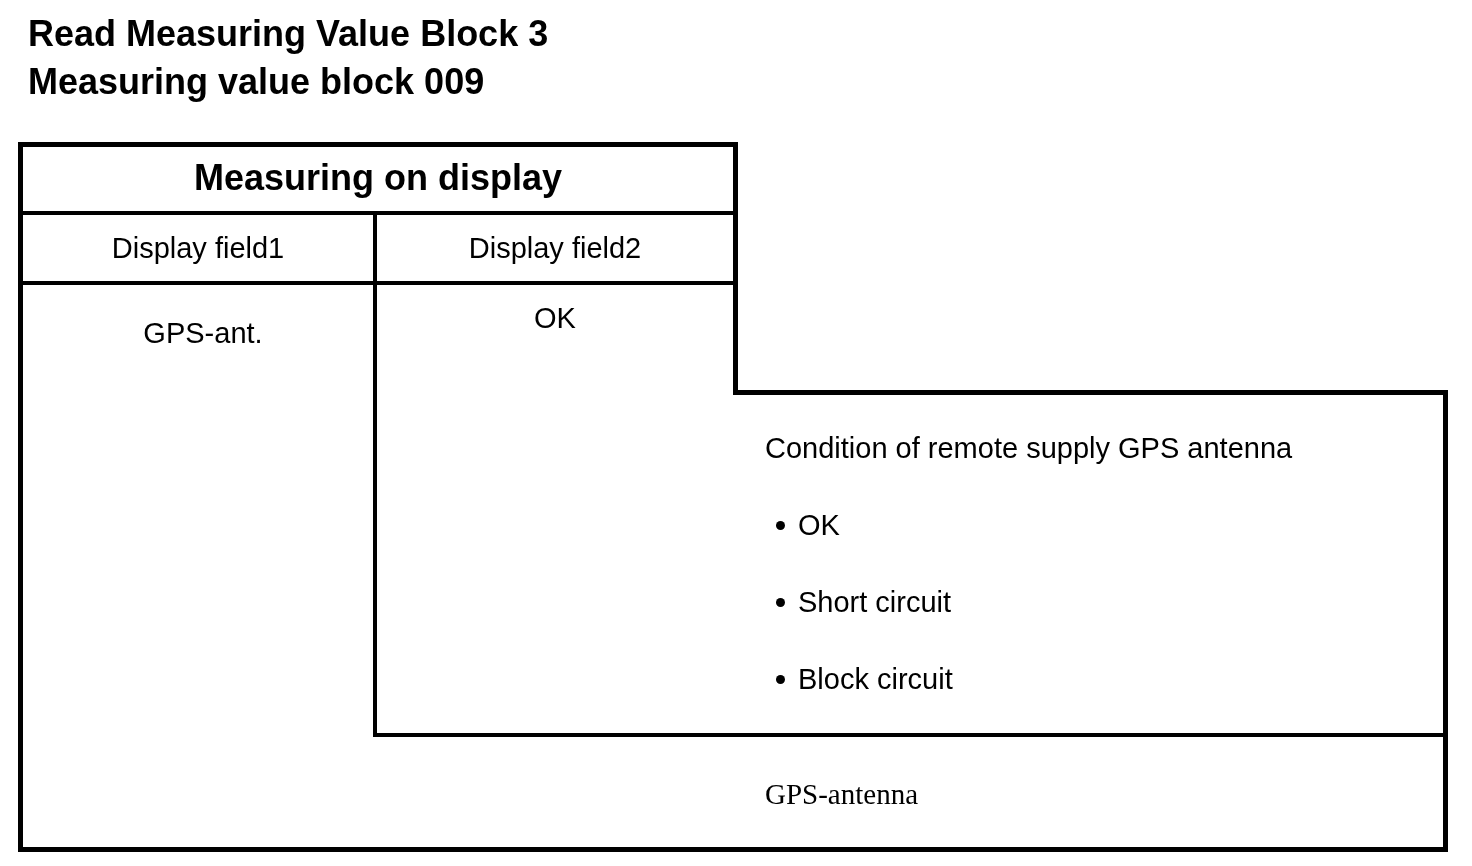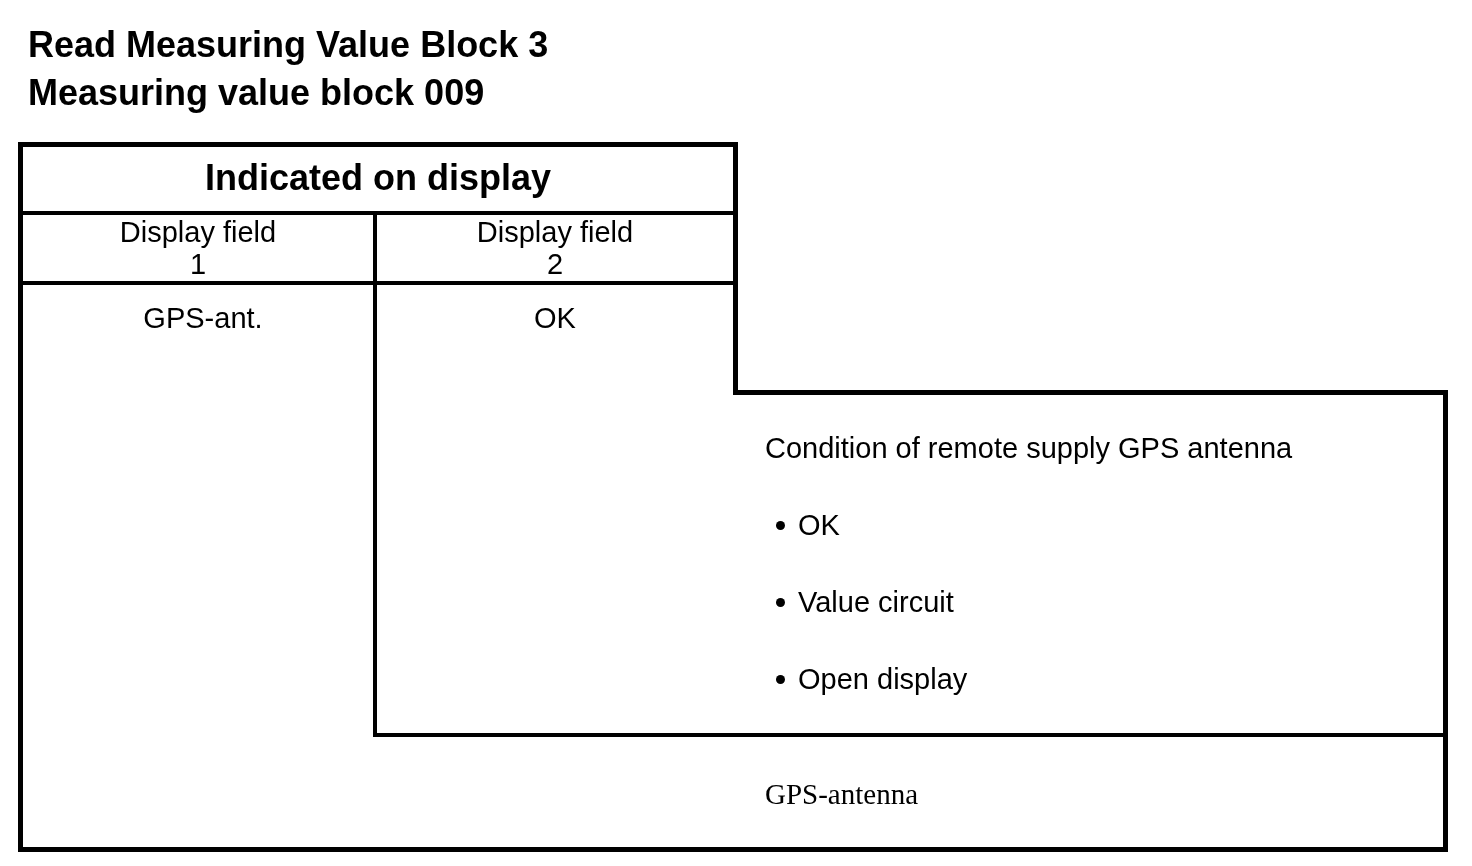--- a/index.html
+++ b/index.html
@@ -21,21 +21,20 @@
     background: #000000;
   }
   .page-titles {
     position: absolute;
     left: 28px;
     top: 10px;
     font-size: 36px;
     font-weight: bold;
     line-height: 48px;
     white-space: nowrap;
-    margin-top: 11px;
   }
   .cell {
     position: absolute;
     display: flex;
     align-items: center;
     justify-content: center;
     text-align: center;
   }
   .table-header-cell {
     left: 23px;
@@ -43,30 +42,30 @@
     width: 710px;
     height: 62px;
     font-size: 36px;
     font-weight: bold;
   }
   .col-label {
     top: 217px;
     height: 62px;
     font-size: 29px;
     line-height: 32px;
-    flex-direction: column;
+    flex-direction: row;
   }
   .col-label-1 { left: 23px;  width: 350px; }
   .col-label-2 { left: 377px; width: 356px; }
   .col-value {
     top: 300px;
     height: 36px;
     font-size: 29px;
   }
-  .col-value-1 { left: 23px;  width: 360px; }
+  .col-value-1 { left: 23px;  width: 360px; margin-top: 15px; }
   .col-value-2 { left: 377px; width: 356px; }
   .note-text {
     position: absolute;
     font-size: 29px;
     line-height: 34px;
     white-space: nowrap;
     text-align: center;
   }
   .note-heading { left: 765px; top: 431px; }
   .note-field1  { left: 765px; top: 777px; font-family: Liberation Serif, serif; }
@@ -105,21 +104,21 @@
   <div class="seg" style="left:18px;   top:142px; width:5px;    height:710px;"></div>
   <div class="seg" style="left:18px;   top:847px; width:1430px; height:5px;"></div>
   <div class="seg" style="left:733px;  top:142px; width:5px;    height:252px;"></div>
   <div class="seg" style="left:733px;  top:390px; width:715px;  height:5px;"></div>
   <div class="seg" style="left:1443px; top:390px; width:5px;    height:462px;"></div>
   <div class="seg" style="left:18px;   top:211px; width:720px;  height:4px;"></div>
   <div class="seg" style="left:18px;   top:281px; width:720px;  height:4px;"></div>
   <div class="seg" style="left:373px;  top:211px; width:4px;    height:526px;"></div>
   <div class="seg" style="left:373px;  top:733px; width:1075px; height:4px;"></div>
 
-  <div class="cell table-header-cell">Indicated on display</div>
+  <div class="cell table-header-cell">Measuring on display</div>
 
   <div class="cell col-label col-label-1">
     <div>Display field</div>
     <div>1</div>
   </div>
   <div class="cell col-label col-label-2">
     <div>Display field</div>
     <div>2</div>
   </div>
 
@@ -127,22 +126,22 @@
   <div class="cell col-value col-value-2">OK</div>
 
   <div class="note-text note-heading">Condition of remote supply GPS antenna</div>
 
   <div class="bullet-item bullet-0">
     <span class="dot"></span>
     <span>OK</span>
   </div>
   <div class="bullet-item bullet-1">
     <span class="dot"></span>
-    <span>Value circuit</span>
+    <span>Short circuit</span>
   </div>
   <div class="bullet-item bullet-2">
     <span class="dot"></span>
-    <span>Open display</span>
+    <span>Block circuit</span>
   </div>
 
   <div class="note-text note-field1">GPS-antenna</div>
 
 </div>
 
 </body></html>

